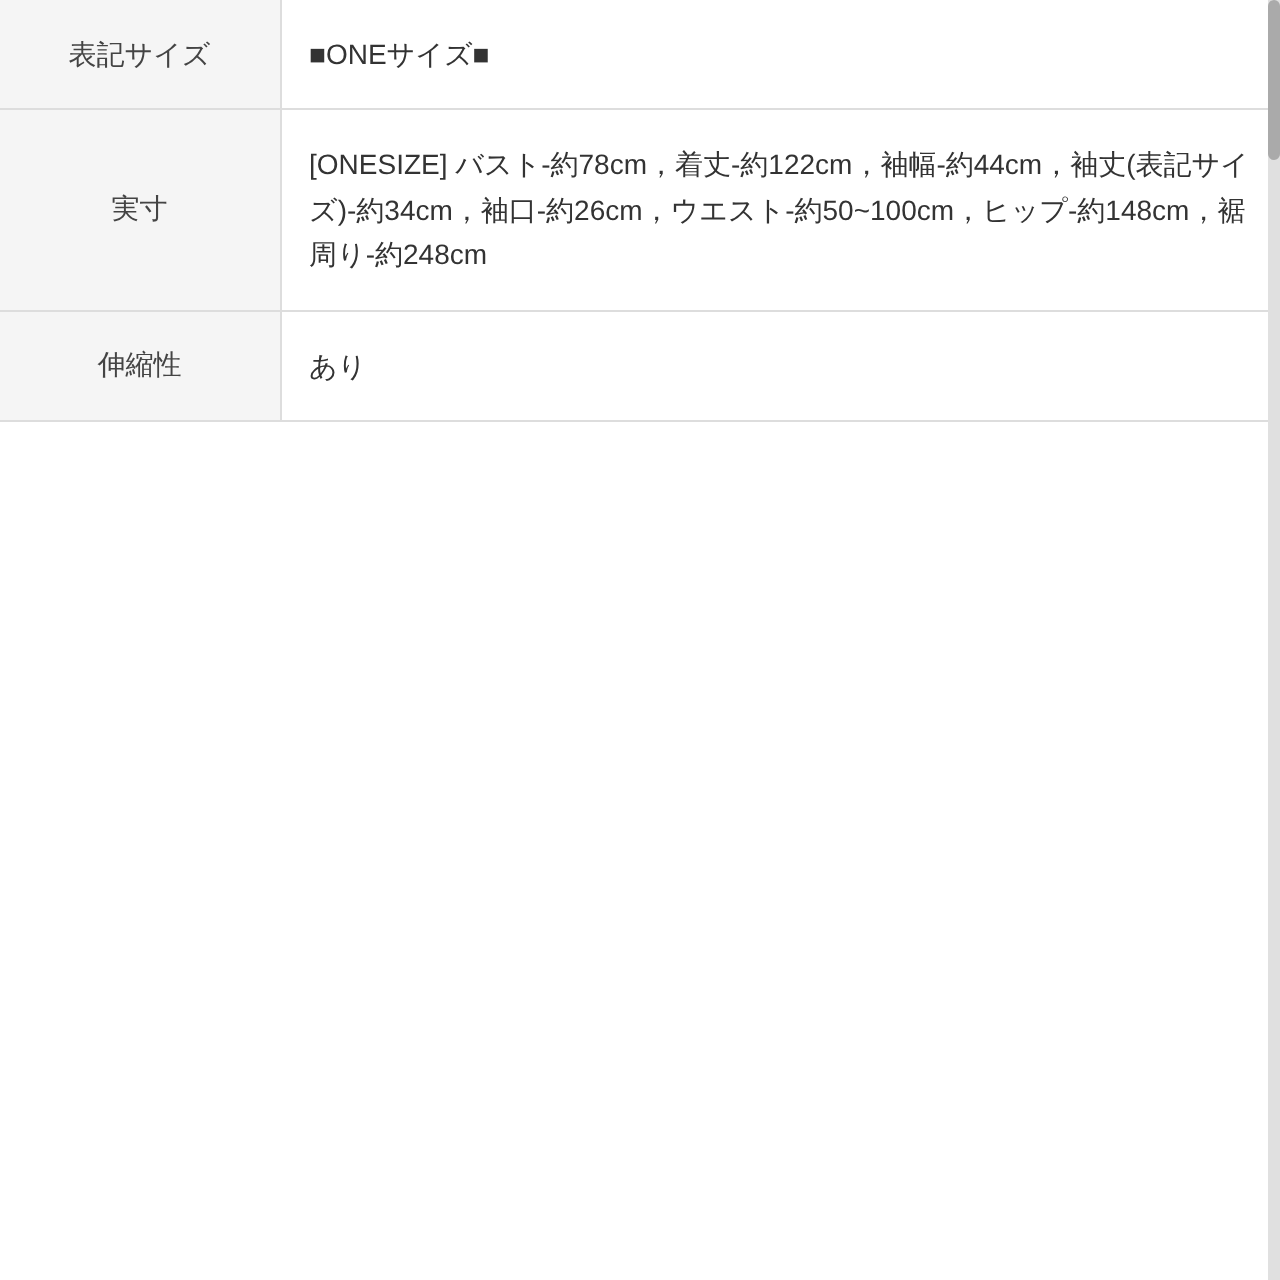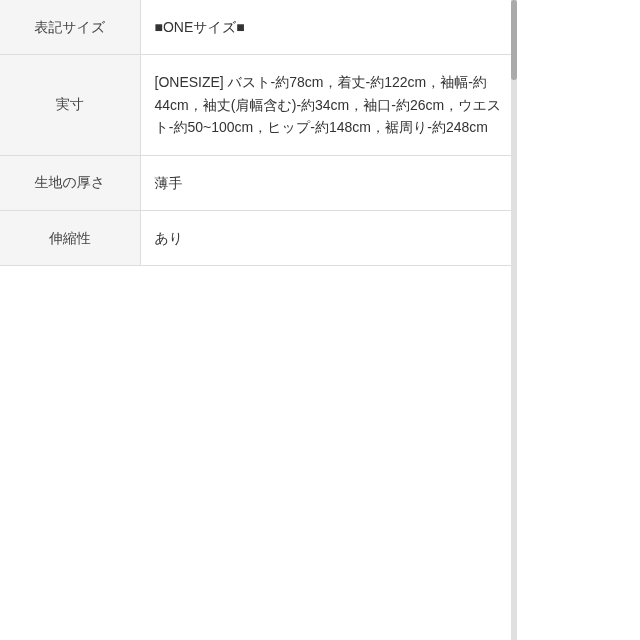--- a/index.html
+++ b/index.html
@@ -69,42 +69,38 @@
       right: 0;
       top: 0;
       width: 6px;
       height: 80px;
       background: #aaa;
       border-radius: 3px;
     }
 
     .outer {
       position: relative;
-      width: 517px;
+      width: 640px;
       height: 640px;
       overflow: hidden;
     }
   </style>
 </head>
 <body>
 
 <div class="outer">
   <table class="spec-table">
     <tbody id="table-body">
     <tr>
           <td class="label-cell">表記サイズ</td>
           <td class="value-cell">■ONEサイズ■</td>
         </tr>
         <tr>
           <td class="label-cell">実寸</td>
-          <td class="value-cell">[ONESIZE] バスト-約78cm，着丈-約122cm，袖幅-約44cm，袖丈(肩幅含む)-約34cm，袖口-約26cm，ウエスト-約50~100cm，ヒップ-約148cm，裾周り-約248cm</td>
-        </tr>
-        <tr>
-          <td class="label-cell">生地の厚さ</td>
-          <td class="value-cell">薄手</td>
+          <td class="value-cell">[ONESIZE] バスト-約78cm，着丈-約122cm，袖幅-約44cm，袖丈(表記サイズ)-約34cm，袖口-約26cm，ウエスト-約50~100cm，ヒップ-約148cm，裾周り-約248cm</td>
         </tr>
         <tr>
           <td class="label-cell">伸縮性</td>
           <td class="value-cell">あり</td>
         </tr>
       </tbody>
   </table>
   <div class="scrollbar-track">
     <div class="scrollbar-thumb"></div>
   </div>

